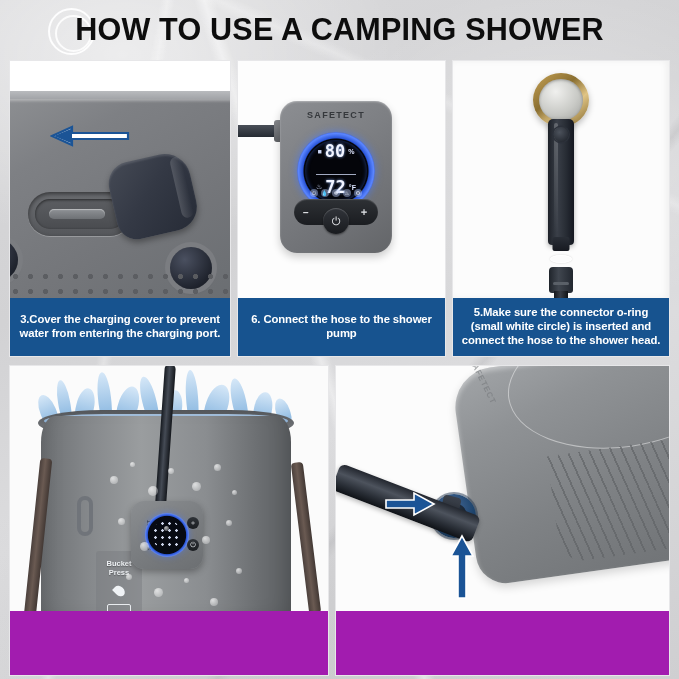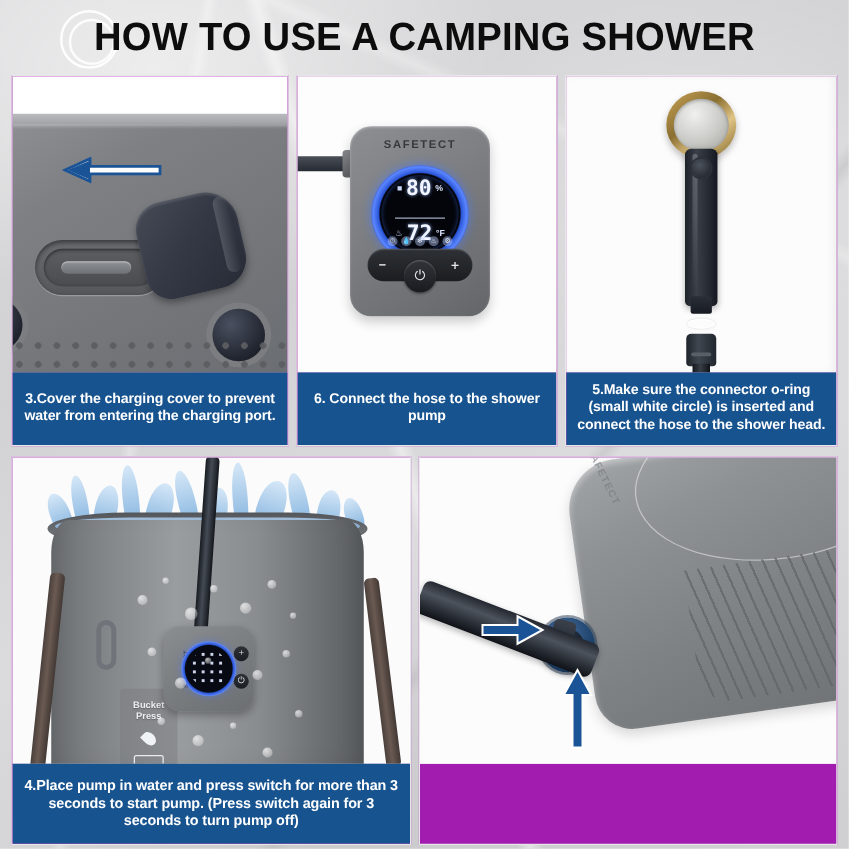--- a/index.html
+++ b/index.html
@@ -609,21 +609,20 @@
         <i style="left:96px; top:80px;  width:8px;  height:8px;"></i>
         <i style="left:120px;top:64px;  width:6px;  height:6px;"></i>
         <i style="left:20px; top:118px; width:6px;  height:6px;"></i>
         <i style="left:48px; top:132px; width:9px;  height:9px;"></i>
         <i style="left:78px; top:122px; width:5px;  height:5px;"></i>
         <i style="left:104px;top:142px; width:8px;  height:8px;"></i>
         <i style="left:130px;top:112px; width:6px;  height:6px;"></i>
 
       </div>
     </div>
-    <div class="caption">4.Place pump in water and press switch for more than 3 seconds to start pump. (Press switch again for 3 seconds to turn pump off)</div>
   </div>
 
   <div class="panel" id="p5">
     <div class="photo">
       <div class="p5-bg"></div>
       <div class="pump5">
         <div class="pump5-arc"></div>
         <div class="pump5-brand">SAFETECT</div>
         <div class="pump5-vents"></div>
       </div>

